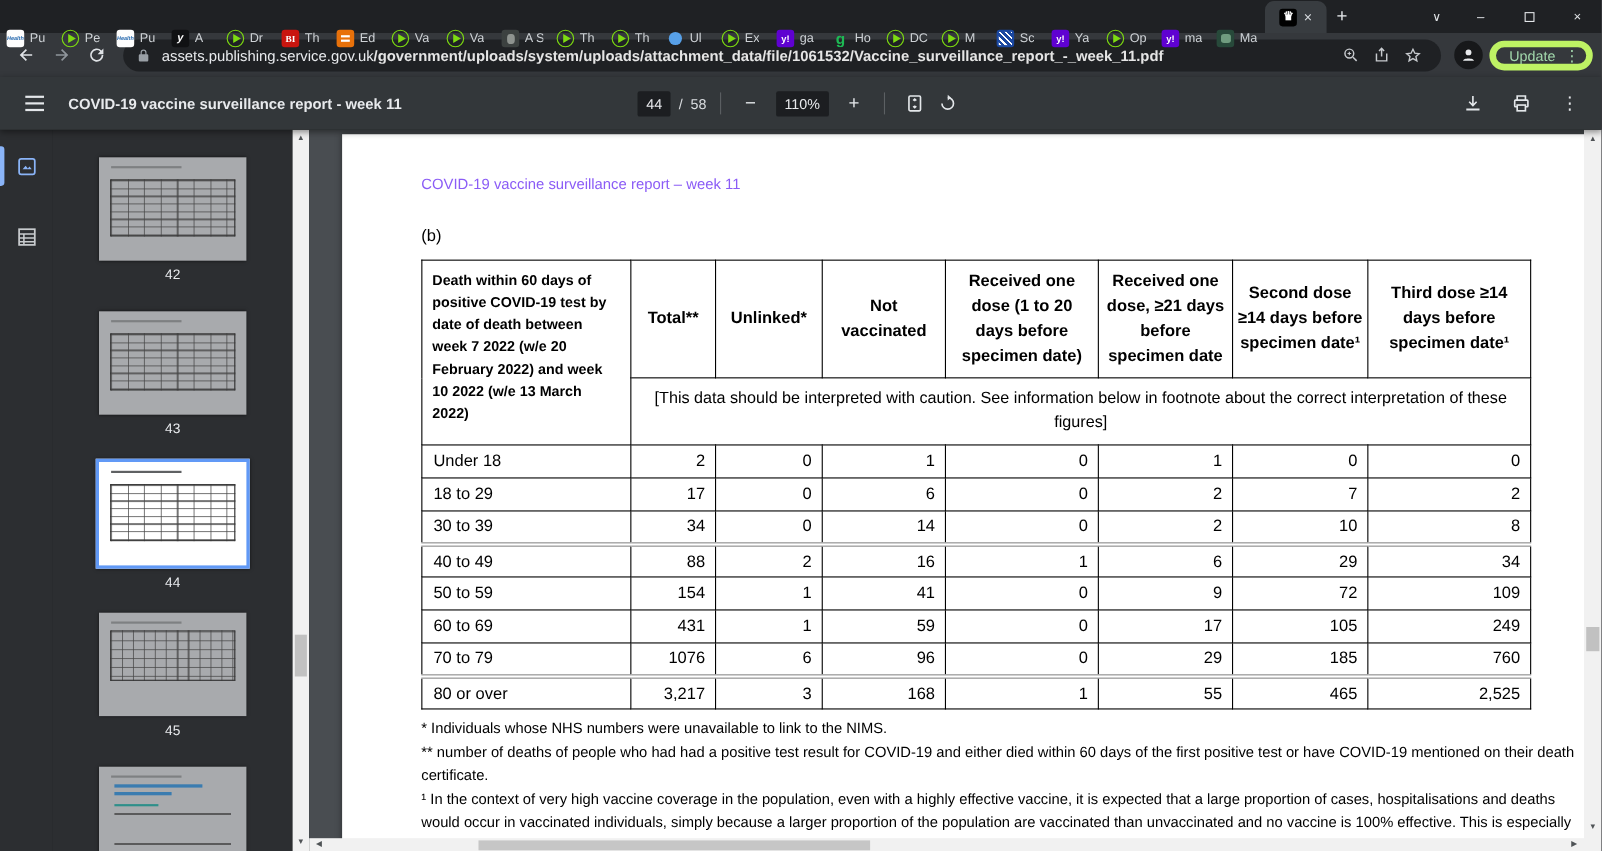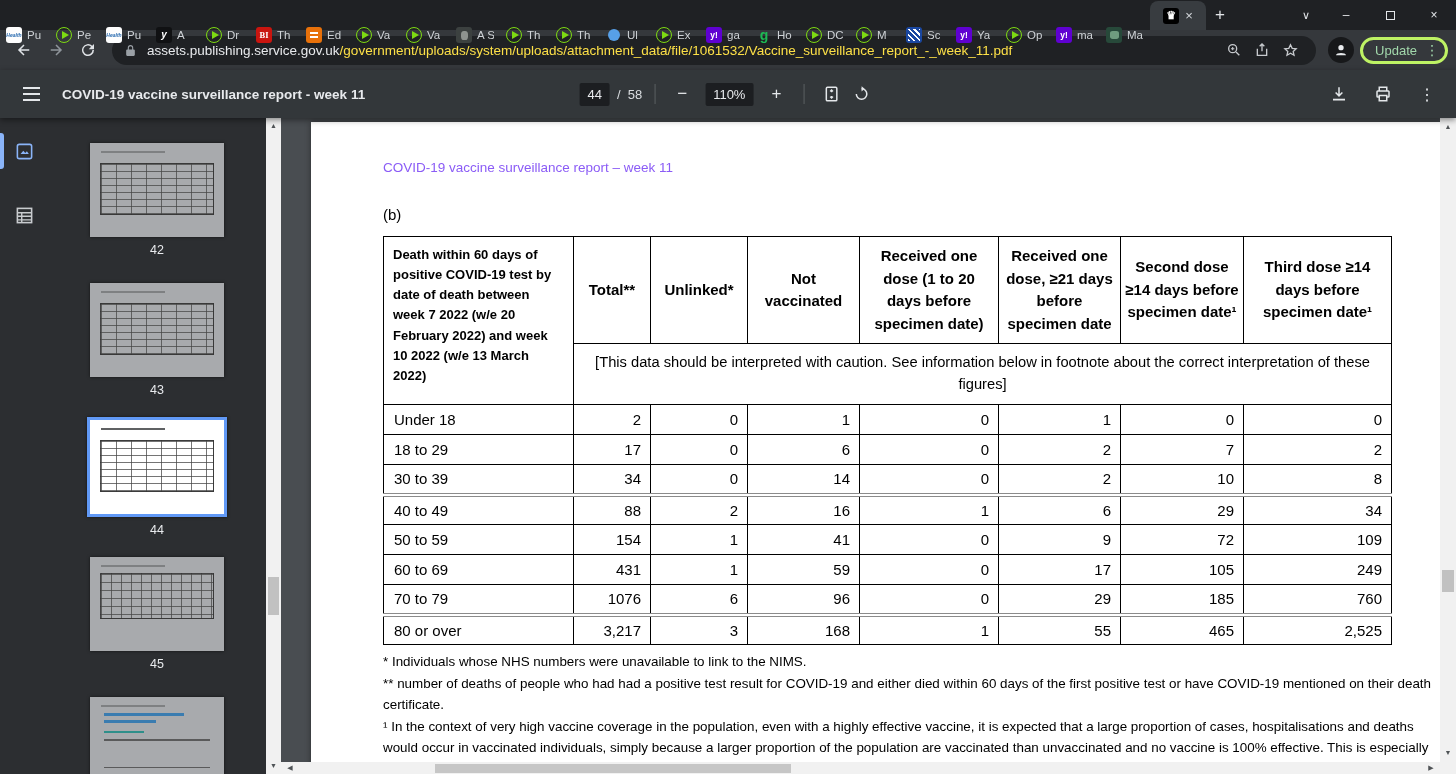--- a/index.html
+++ b/index.html
@@ -56,25 +56,25 @@
   
   .toolbar { height:40px; background:#35383c; display:flex; align-items:center; padding:0 8px; flex:none; }
   .nav-btn { width:32px; height:32px; border-radius:50%; display:flex; align-items:center; justify-content:center;
              cursor:pointer; flex:none; }
   .nav-btn svg { width:18px; height:18px; }
   .omnibox { flex:1; height:29px; margin:0 8px; background:#1f2124; border-radius:15px; display:flex;
              align-items:center; padding:0 12px; min-width:0; }
   .omnibox svg { flex:none; }
   .url { margin-left:10px; font-size:13.5px; white-space:nowrap; overflow:hidden; text-overflow:ellipsis; flex:1; min-width:0; }
   .url .domain { color:#e8eaed; }
-  .url .path { color:#fde047; }
+  .url .path { color:#e5e5e5;font-weight:bold; }
   .box-icon { width:28px; height:28px; display:flex; align-items:center; justify-content:center; cursor:pointer; flex:none; }
   .avatar { width:26px; height:26px; border-radius:50%; background:#17181a; display:flex; align-items:center;
             justify-content:center; margin:0 6px 0 4px; cursor:pointer; flex:none; }
-  .update-pill { height:27px; border:3px solid #bef264; border-radius:14px; color:#a2d8ac; font-size:13px;
+  .update-pill { height:27px; border:6px solid #bef264; border-radius:14px; color:#a2d8ac; font-size:13px;
                  display:flex; align-items:center; gap:8px; padding:0 6px 0 12px; cursor:pointer; flex:none; }
   .u-dots { font-size:14px; letter-spacing:0; color:#a2d8ac; }
 
   
   .pdf-toolbar { height:48px; background:#33373a; display:flex; align-items:center; padding:0 14px;
                  position:relative; z-index:5; box-shadow:0 2px 6px rgba(0,0,0,.45); flex:none; }
   .hamburger { width:34px; height:34px; display:flex; flex-direction:column; justify-content:center; gap:4px;
                align-items:center; cursor:pointer; }
   .hamburger span { width:17px; height:2px; background:#e4e7ea; }
   .pdf-title { margin-left:14px; color:#e8eaed; font-size:13.5px; font-weight:600; }

